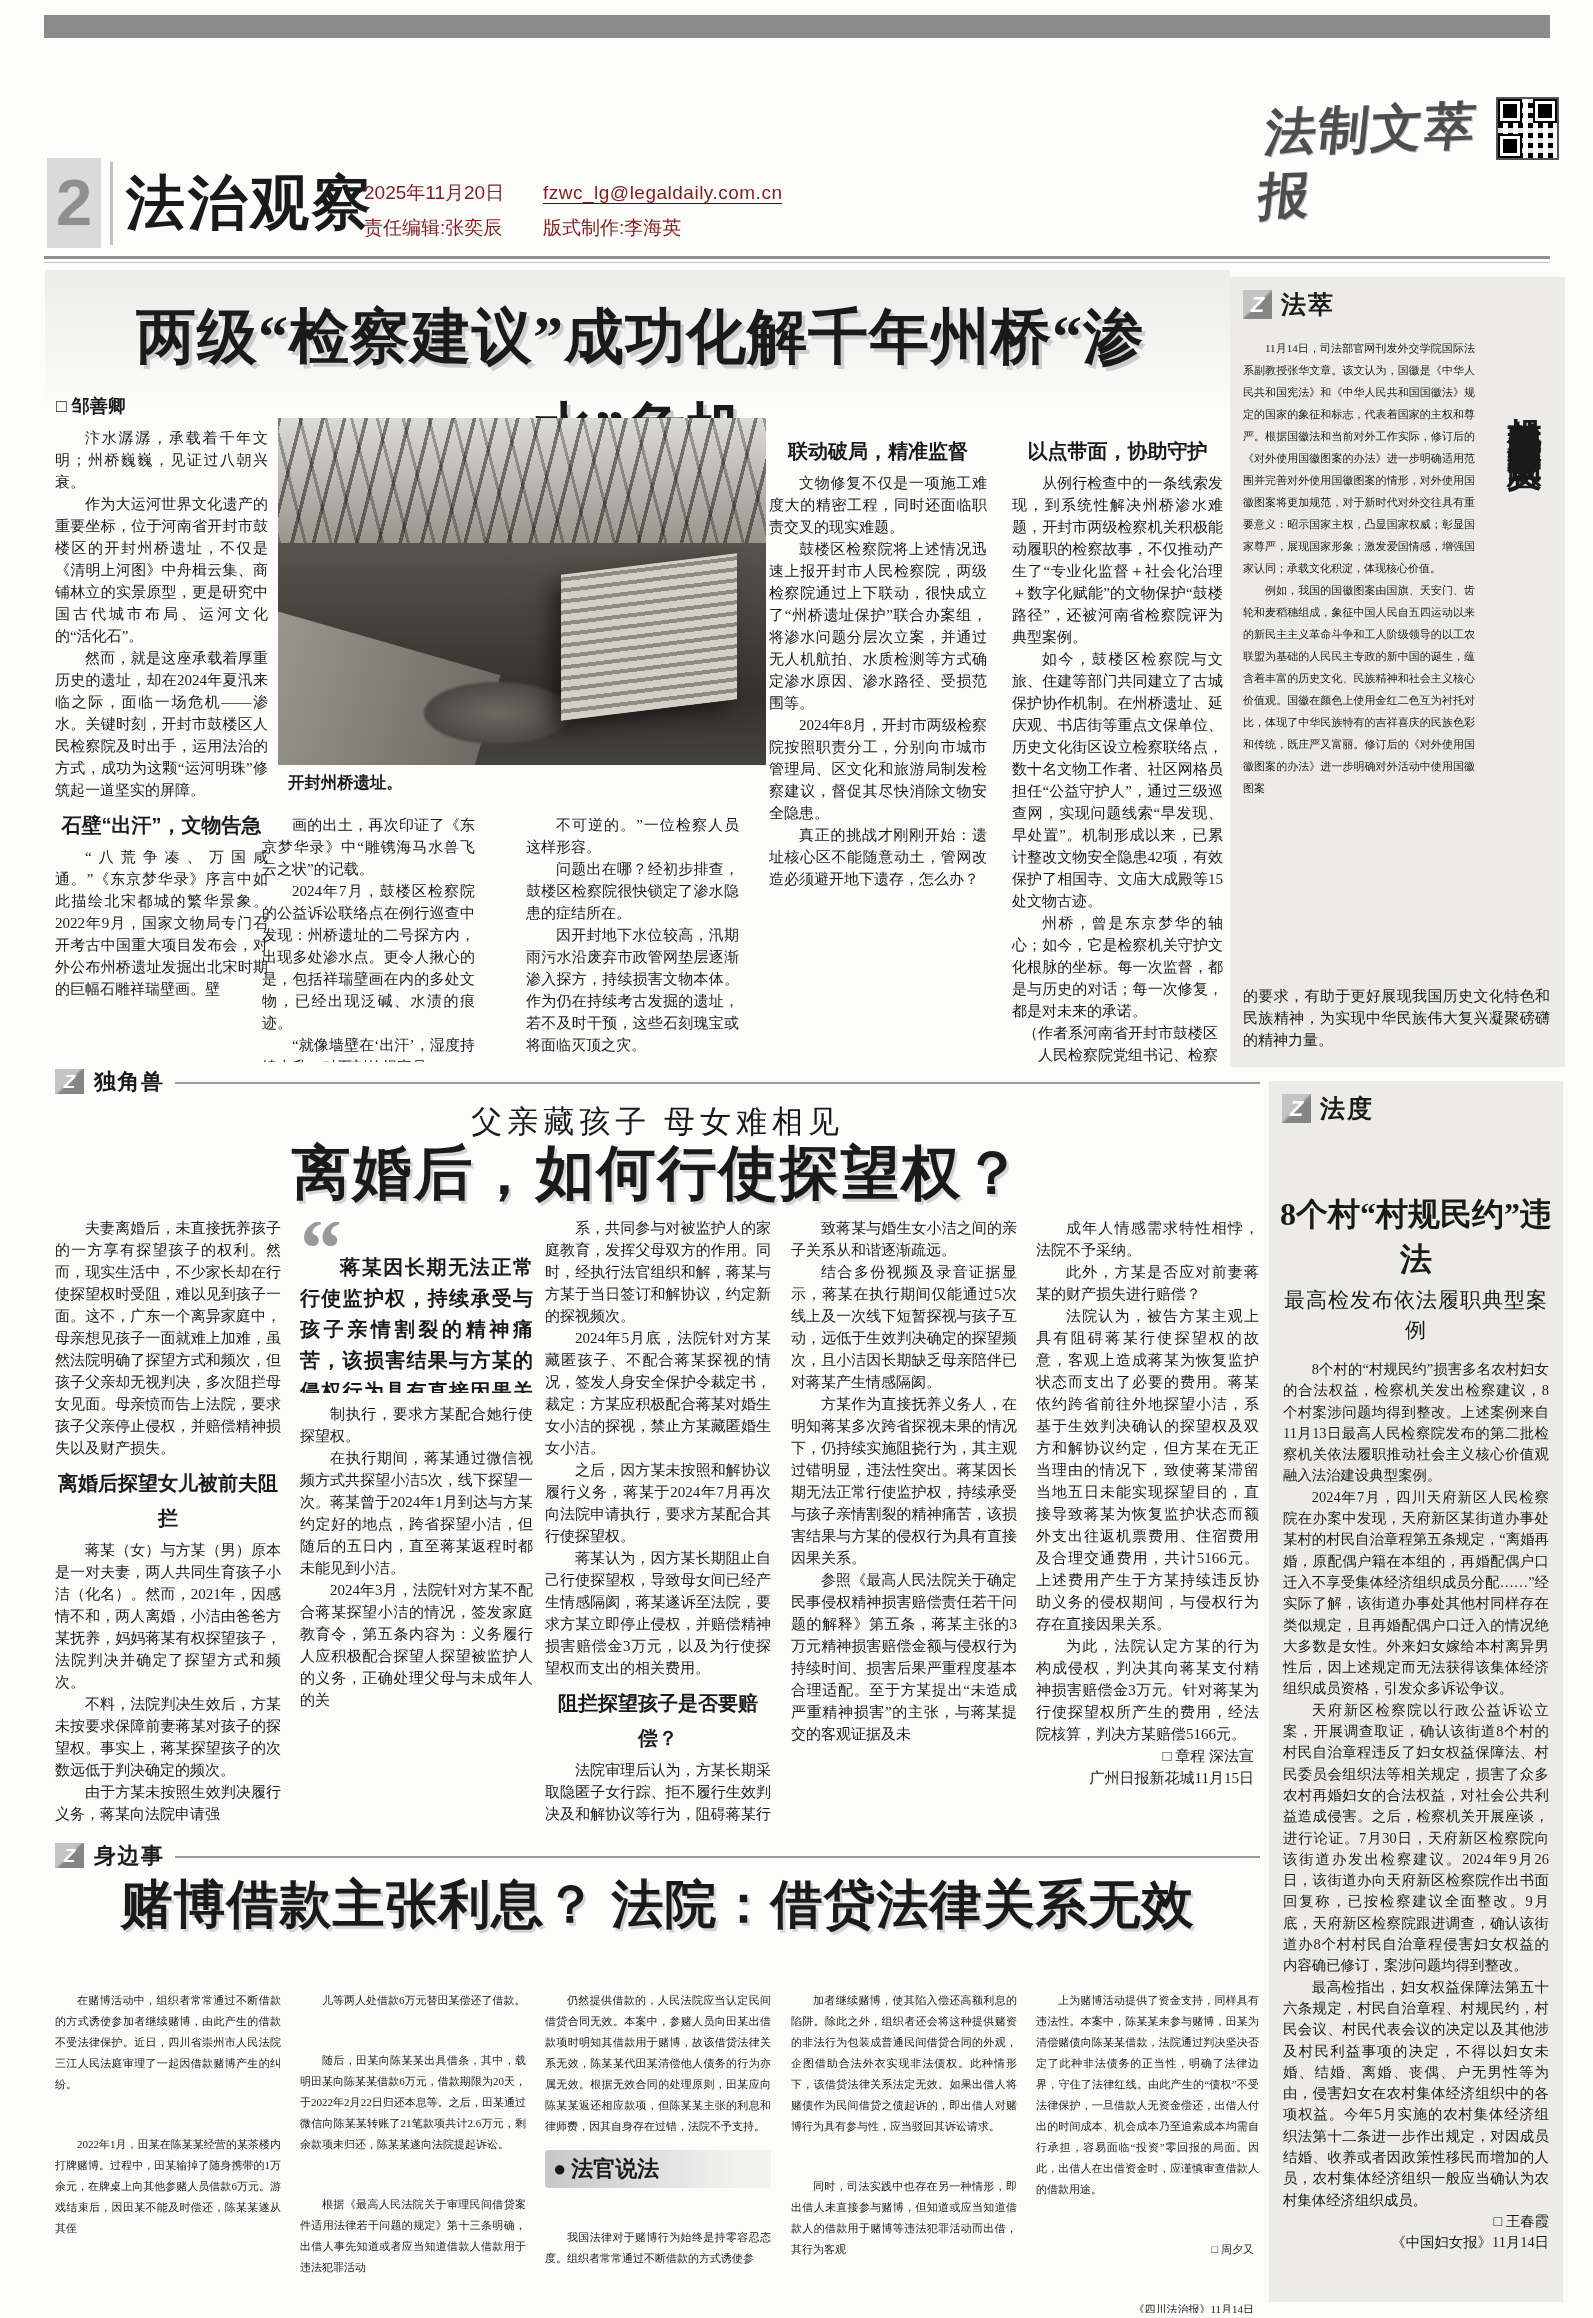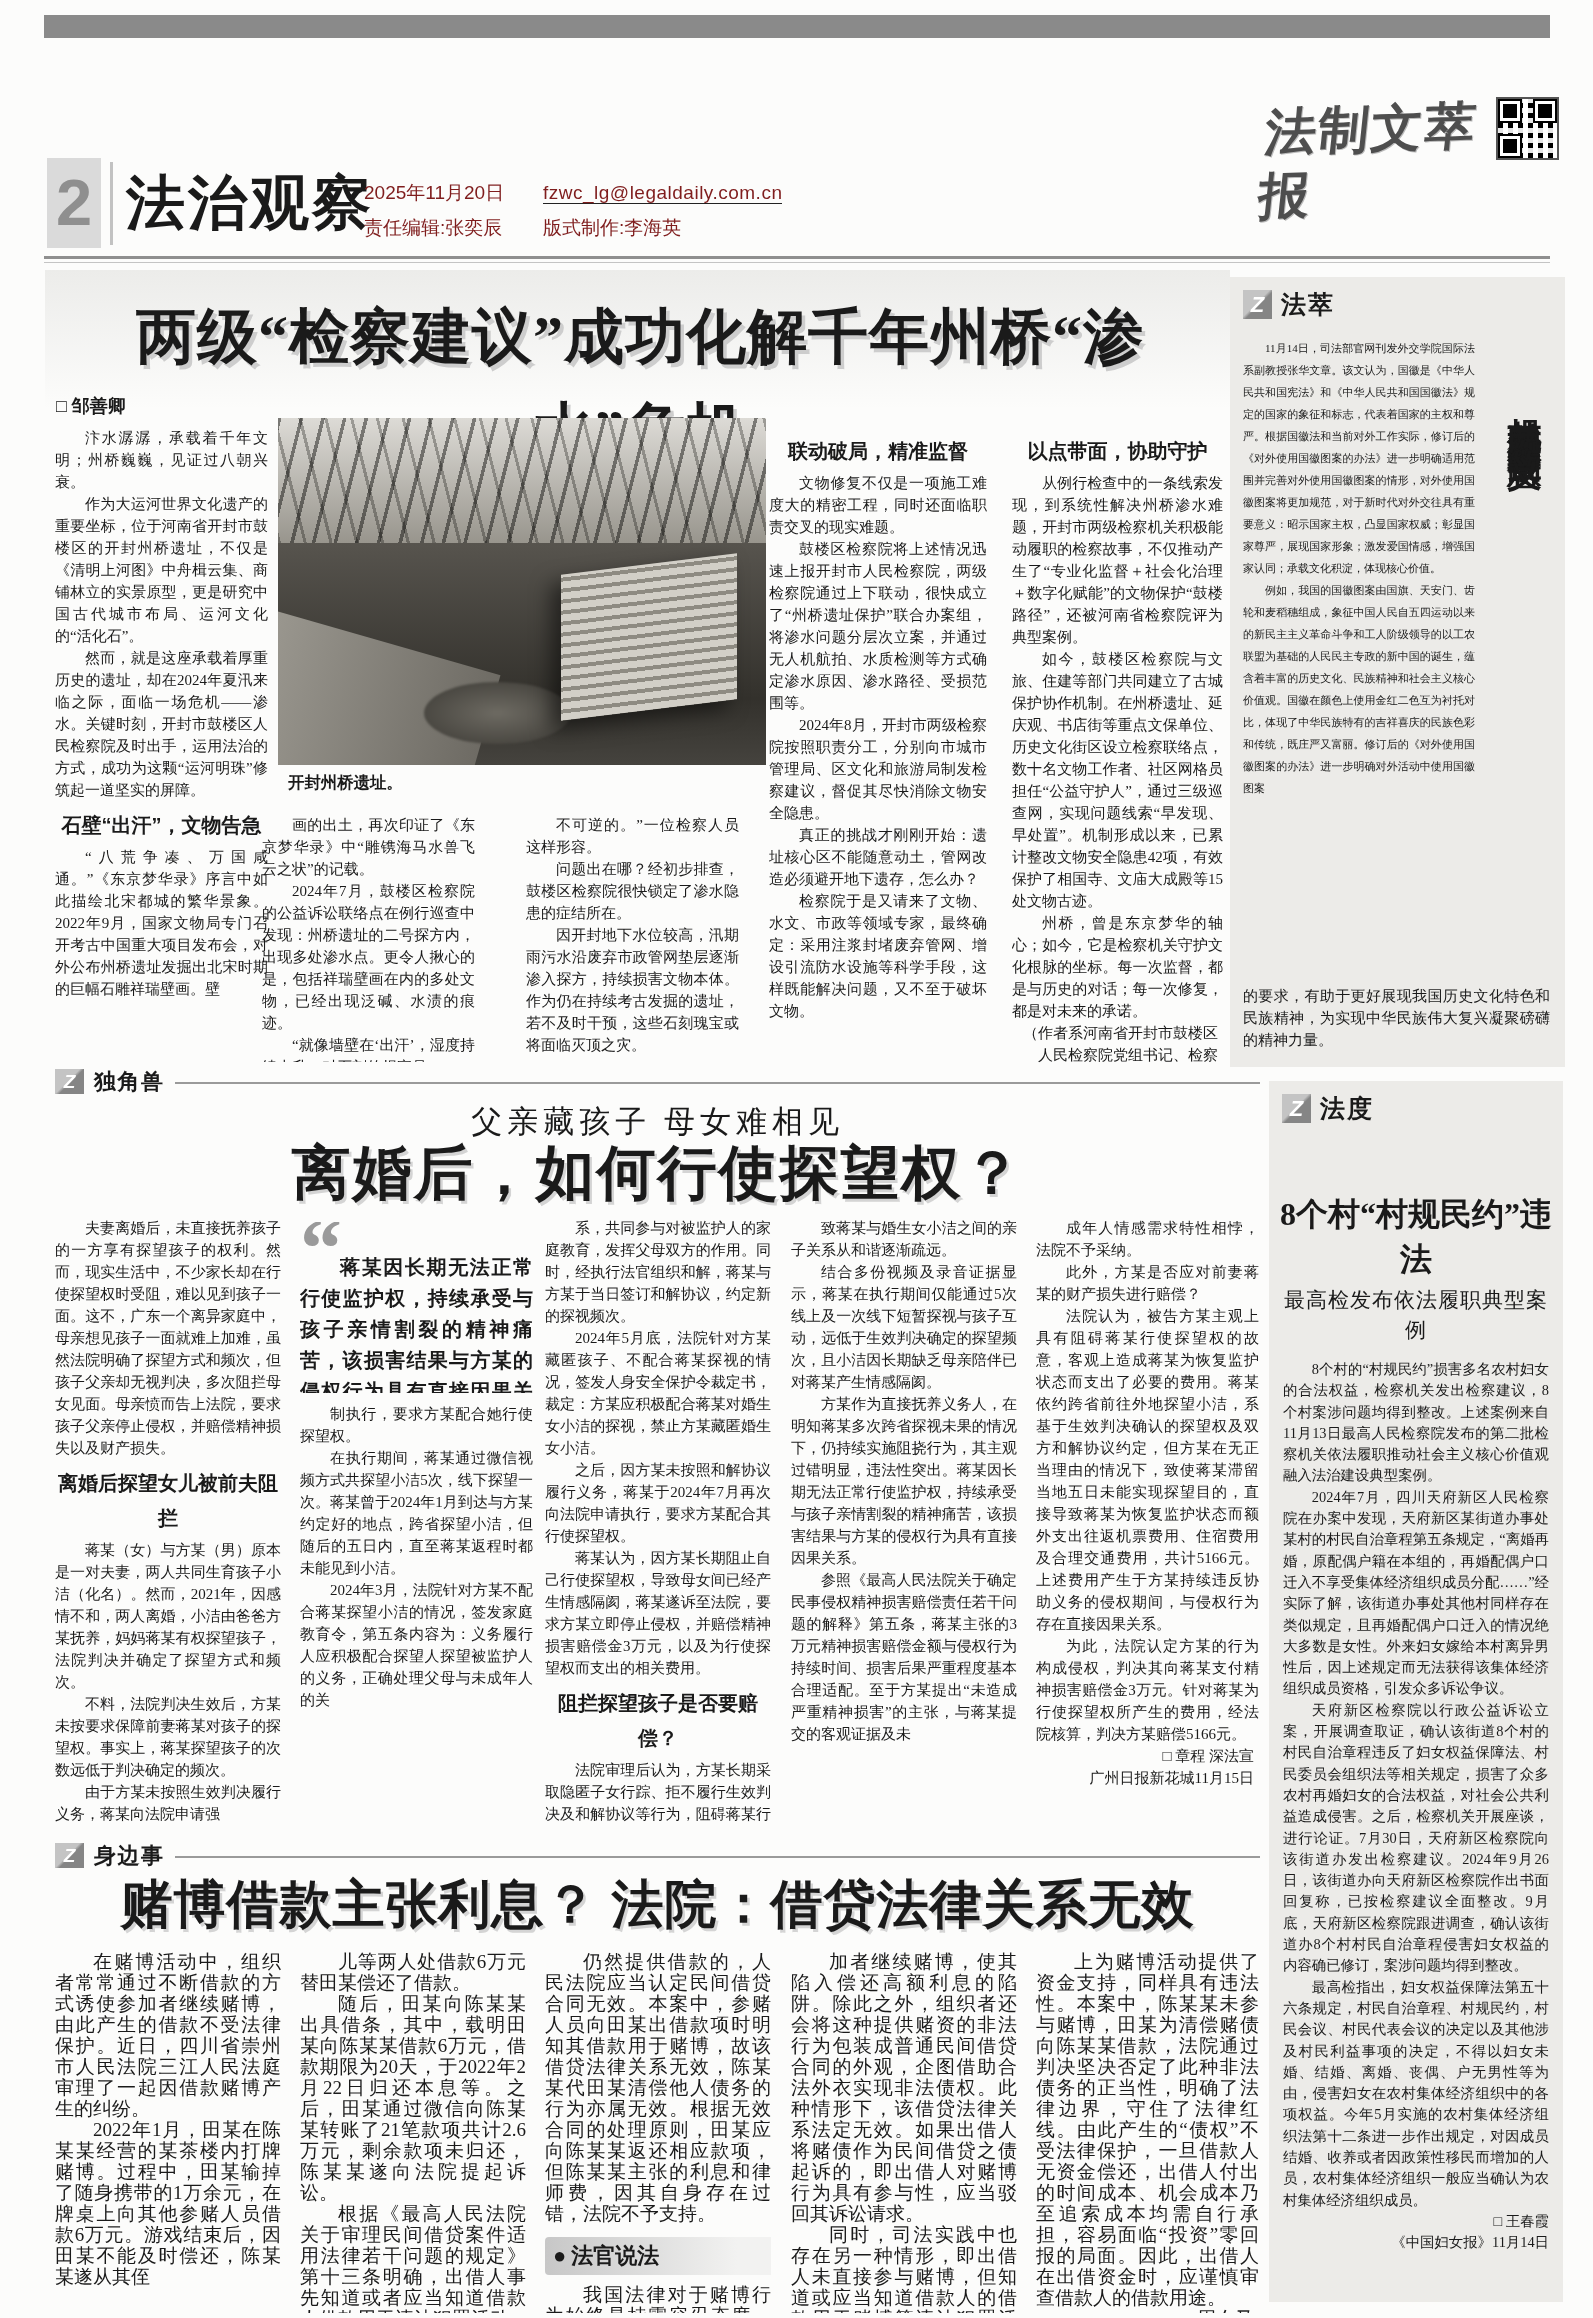--- a/index.html
+++ b/index.html
@@ -26,21 +26,21 @@
   .qr i.a{left:2px;top:2px}.qr i.b{right:2px;top:2px}.qr i.c{left:2px;bottom:2px}
   .hrule{position:absolute;left:44px;width:1506px;height:3px;border-top:3px solid #8f8f8f;border-bottom:1px solid #c4c4c4;}
   
   .col{position:absolute;overflow:hidden;text-align:justify;}
   .col p{margin:0;text-indent:2em;font-size:15px;line-height:22px;}
   .col p.attrib{text-indent:0;text-align:right;padding-right:5px;}
   .col .subhead{font:bold 20px/35px "Liberation Sans",sans-serif;text-align:center;text-indent:0;margin:7px 0 3px;}
   .col .box-head{margin:13px 0 9px;padding:3px 8px;font:bold 22px/32px "Liberation Sans",sans-serif;
        background:linear-gradient(90deg,#c7c7c7,#f2f2f1 85%);border-radius:4px 0 0 4px;text-indent:0;}
   .col .box-head .dot{margin-right:5px;}
-  .small .col p, .smallp{font-size:19px;line-height:21px;}
+  .small .col p, .smallp{font-size:11px;line-height:21px;margin-top:39px;}
   
   .lead-bg{position:absolute;left:45px;top:270px;width:1185px;height:139px;
            background:linear-gradient(180deg,#ececea, #fcfcfb);}
   .lead-headline{position:absolute;left:60px;top:290px;width:1160px;text-align:center;
       font:900 60px/94px "Liberation Serif",serif;letter-spacing:1px;
       text-shadow:3.5px 3.5px 0 #cdcdcd;}
   .byline{position:absolute;left:56px;top:394px;font:bold 18px/25px "Liberation Sans",sans-serif;}
   .photo{position:absolute;left:278px;top:418px;width:488px;height:347px;background:#55524c;overflow:hidden;}
   .photo .truss{position:absolute;left:0;top:0;width:100%;height:36%;
      background:linear-gradient(#dddbd6,#98958d),
@@ -146,21 +146,20 @@
       <p>不可逆的。”一位检察人员这样形容。</p>
       <p>问题出在哪？经初步排查，鼓楼区检察院很快锁定了渗水隐患的症结所在。</p>
       <p>因开封地下水位较高，汛期雨污水沿废弃市政管网垫层逐渐渗入探方，持续损害文物本体。作为仍在持续考古发掘的遗址，若不及时干预，这些石刻瑰宝或将面临灭顶之灾。</p>
     </div>
   <div class="col" style="left:769px;top:427px;width:218px;height:635px">
       <div class="subhead">联动破局，精准监督</div>
       <p>文物修复不仅是一项施工难度大的精密工程，同时还面临职责交叉的现实难题。</p>
       <p>鼓楼区检察院将上述情况迅速上报开封市人民检察院，两级检察院通过上下联动，很快成立了“州桥遗址保护”联合办案组，将渗水问题分层次立案，并通过无人机航拍、水质检测等方式确定渗水原因、渗水路径、受损范围等。</p>
       <p>2024年8月，开封市两级检察院按照职责分工，分别向市城市管理局、区文化和旅游局制发检察建议，督促其尽快消除文物安全隐患。</p>
       <p>真正的挑战才刚刚开始：遗址核心区不能随意动土，管网改造必须避开地下遗存，怎么办？</p>
-      <p>检察院于是又请来了文物、水文、市政等领域专家，最终确定：采用注浆封堵废弃管网、增设引流防水设施等科学手段，这样既能解决问题，又不至于破坏文物。</p>
     </div>
   <div class="col" style="left:1012px;top:427px;width:211px;height:637px">
       <div class="subhead">以点带面，协助守护</div>
       <p>从例行检查中的一条线索发现，到系统性解决州桥渗水难题，开封市两级检察机关积极能动履职的检察故事，不仅推动产生了“专业化监督＋社会化治理＋数字化赋能”的文物保护“鼓楼路径”，还被河南省检察院评为典型案例。</p>
       <p>如今，鼓楼区检察院与文旅、住建等部门共同建立了古城保护协作机制。在州桥遗址、延庆观、书店街等重点文保单位、历史文化街区设立检察联络点，数十名文物工作者、社区网格员担任“公益守护人”，通过三级巡查网，实现问题线索“早发现、早处置”。机制形成以来，已累计整改文物安全隐患42项，有效保护了相国寺、文庙大成殿等15处文物古迹。</p>
       <p>州桥，曾是东京梦华的轴心；如今，它是检察机关守护文化根脉的坐标。每一次监督，都是与历史的对话；每一次修复，都是对未来的承诺。</p>
       <p class="attrib">（作者系河南省开封市鼓楼区人民检察院党组书记、检察长）</p>
     </div>
 
   <div class="sidebox fac">

